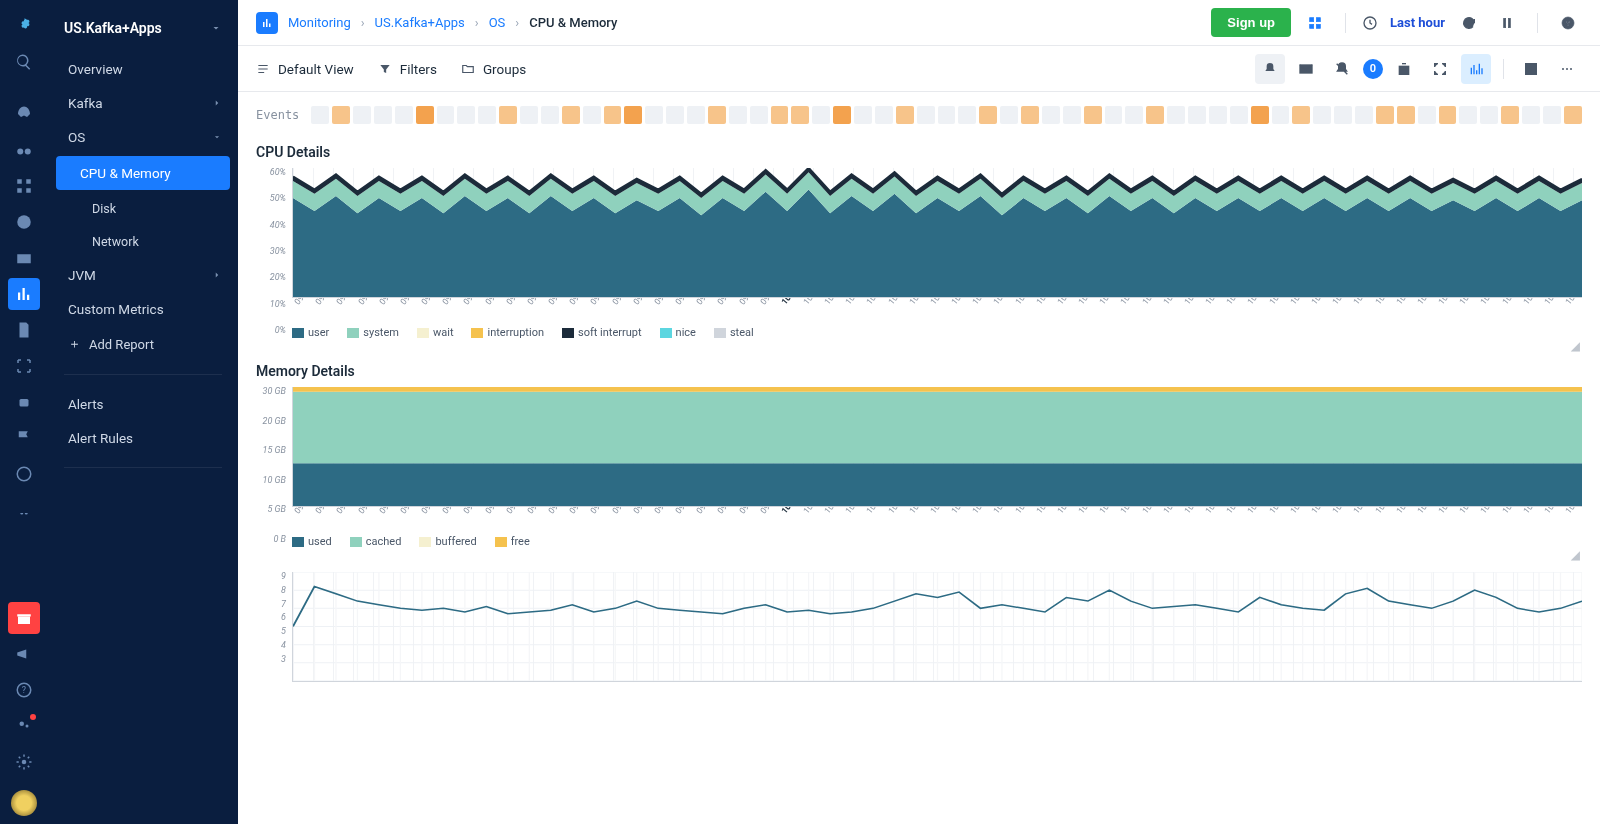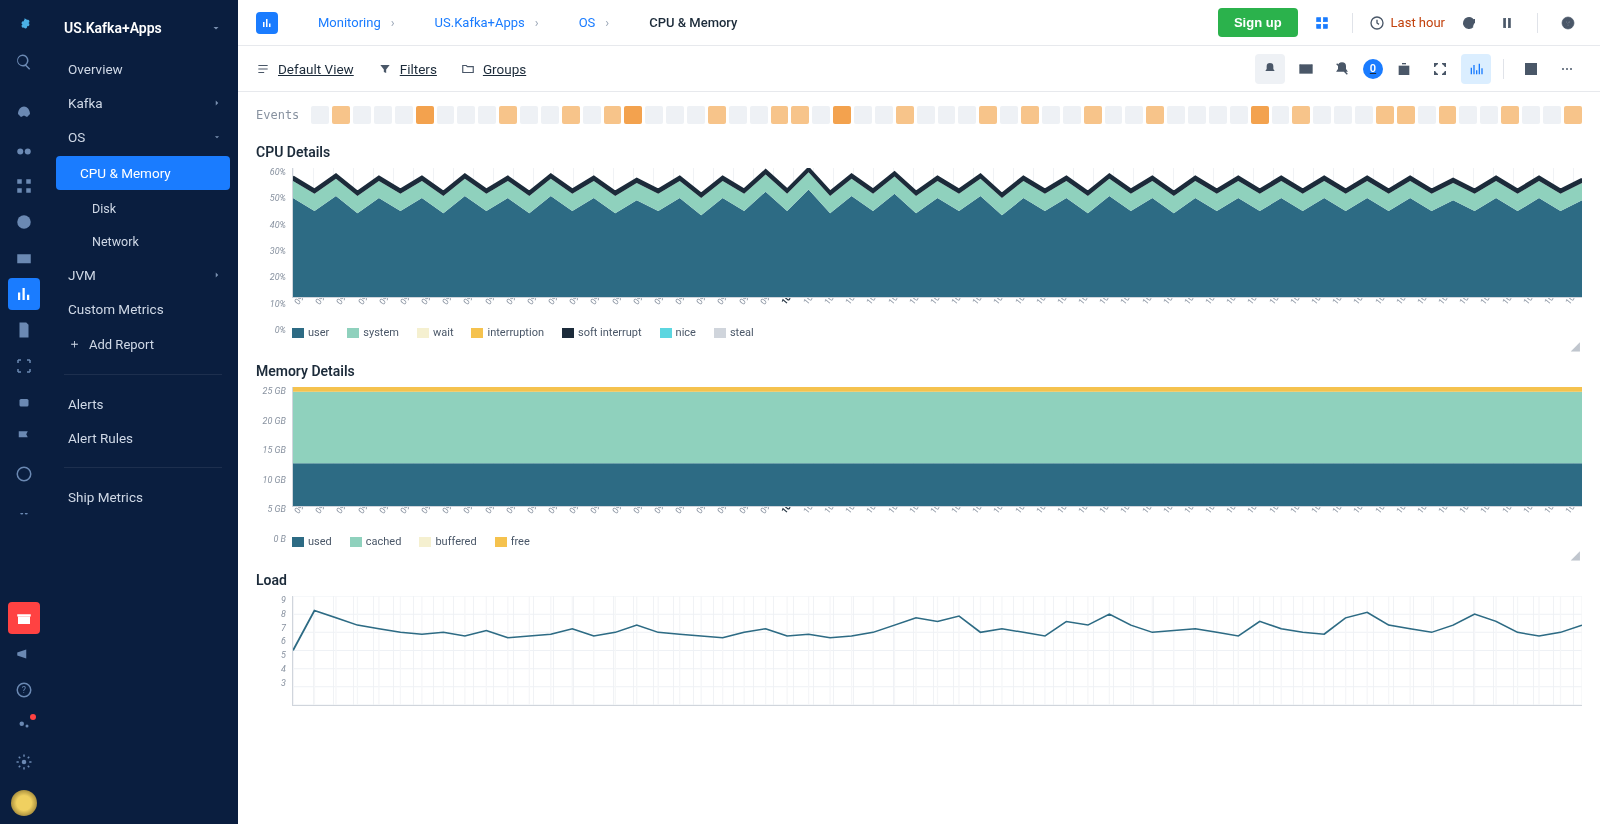--- a/index.html
+++ b/index.html
@@ -20,31 +20,31 @@
 .sb-item { padding: 9px 16px 9px 20px; cursor: pointer; display: flex; align-items: center; justify-content: space-between; font-size: 13.5px; text-align: center; }
 .sb-item.sub2 { padding-left: 44px; font-size: 12.5px; }
 .sb-item.selected { background: #1a7cff; color: #fff; border-radius: 4px; margin: 2px 8px; padding-left: 24px; }
 .sb-item .chev { width: 10px; height: 10px; fill: #7a90b0; }
 .sb-sep { height: 1px; background: rgba(255,255,255,0.08); margin: 12px 16px; }
 .sb-add { padding: 9px 20px; display: flex; align-items: center; gap: 8px; cursor: pointer; }
 .main { flex: 1; display: flex; flex-direction: column; background: #fff; min-width: 0; }
 .topbar { height: 46px; border-bottom: 1px solid #e7e9ed; display: flex; align-items: center; padding: 0 18px; gap: 10px; }
 .crumb-ico { width: 22px; height: 22px; background: #1a7cff; border-radius: 4px; display: flex; align-items: center; justify-content: center; }
 .crumb-ico svg { width: 12px; height: 12px; fill: #fff; }
-.crumb { color: #1a7cff; cursor: pointer; margin-left: 30px; }
+.crumb { color: #1a7cff; cursor: pointer; }
 .crumb.last { color: #1c2b3a; font-weight: 500; }
 .crumb-sep { color: #9ba7b7; }
 .topbar .grow { flex: 1; }
 .btn-signup { background: #2bb24c; color: #fff; border: none; padding: 7px 16px; border-radius: 4px; font-weight: 600; cursor: pointer; font-size: 13px; }
 .top-ico { width: 28px; height: 28px; display: flex; align-items: center; justify-content: center; color: #1a7cff; cursor: pointer; }
 .top-ico.grey { color: #4a5768; }
 .top-ico svg { width: 16px; height: 16px; fill: currentColor; stroke: currentColor; }
-.time-range { display: flex; align-items: center; gap: 6px; color: #c2410c; cursor: pointer; }
+.time-range { display: flex; align-items: center; gap: 12px; color: #1d4ed8; cursor: pointer; font-weight: bold; }
 .vsep { width: 1px; height: 20px; background: #e0e3e9; margin: 0 6px; }
-.toolbar { height: 46px; border-bottom: 1px solid #e7e9ed; display: flex; align-items: center; padding: 0 18px; gap: 24px; text-decoration: underline; }
+.toolbar { height: 46px; border-bottom: 1px solid #e7e9ed; display: flex; align-items: center; padding: 0 18px; gap: 24px; }
 .tb-item { display: flex; align-items: center; gap: 8px; color: #1c2b3a; cursor: pointer; font-size: 13.5px; }
 .tb-item svg { width: 14px; height: 14px; fill: #4a5768; }
 .tb-right { margin-left: auto; display: flex; align-items: center; gap: 6px; }
 .tb-right .pill { width: 30px; height: 30px; display: flex; align-items: center; justify-content: center; color: #4a5768; border-radius: 4px; cursor: pointer; }
 .tb-right .pill.hl { background: #eef1f5; }
 .tb-right .pill.blue-hl { background: #dbeeff; }
 .tb-right .pill svg { width: 16px; height: 16px; fill: currentColor; }
 .tb-right .badge0 { background: #1a7cff; color: #fff; width: 20px; height: 20px; border-radius: 50%; display: flex; align-items: center; justify-content: center; font-size: 11px; font-weight: 600; }
 .content { flex: 1; overflow-y: auto; padding: 0 18px 18px; }
 .events-row { display: flex; align-items: center; gap: 4px; padding: 14px 0 10px; }
@@ -223,21 +223,20 @@
       <span>＋</span>
       <span>Add Report</span>
     </div>
     <div class="sb-sep"></div>
     <div id="sb-g2">
         <div class="sb-item">Alerts</div>
         <div class="sb-item">Alert Rules</div>
       </div>
     <div class="sb-sep"></div>
     <div id="sb-g3">
-        <div class="sb-item">Ship Metrics</div>
       </div>
   </div>
 
   <div class="main">
     <div class="topbar">
       <div class="crumb-ico">
           <svg viewBox="0 0 24 24">
             <path d="M4 20V10h3v10zm6 0V4h3v16zm6 0v-7h3v7z"></path>
           </svg>
         </div>
@@ -517,21 +516,21 @@
               <span><span class="sw" style="background:#d0d5dc"></span>steal</span>
             </div>
           <div class="resize-handle">◢</div>
         </div>
       </div>
 
       <div class="panel">
         <h3>Memory Details</h3>
         <div class="chart-wrap">
           <div class="y-axis" id="mem-y">
-              <span>25 GB</span>
+              <span>30 GB</span>
               <span>20 GB</span>
               <span>15 GB</span>
               <span>10 GB</span>
               <span>5 GB</span>
               <span>0 B</span>
             </div>
           <div class="plot mem-plot">
               <svg id="mem-svg" viewBox="0 0 1000 120" preserveAspectRatio="none">
                 <path d="M0,76.80000000000001 16.666666666666668,76.80000000000001 33.333333333333336,76.80000000000001 50,76.80000000000001 66.66666666666667,76.80000000000001 83.33333333333333,76.80000000000001 100,76.80000000000001 116.66666666666667,76.80000000000001 133.33333333333334,76.80000000000001 150,76.80000000000001 166.66666666666666,76.80000000000001 183.33333333333331,76.80000000000001 200,76.80000000000001 216.66666666666669,76.80000000000001 233.33333333333334,76.80000000000001 250,76.80000000000001 266.6666666666667,76.80000000000001 283.3333333333333,76.80000000000001 300,76.80000000000001 316.66666666666663,76.80000000000001 333.3333333333333,76.80000000000001 350,76.80000000000001 366.66666666666663,76.80000000000001 383.33333333333337,76.80000000000001 400,76.80000000000001 416.6666666666667,76.80000000000001 433.33333333333337,76.80000000000001 450,76.80000000000001 466.6666666666667,76.80000000000001 483.3333333333333,76.80000000000001 500,76.80000000000001 516.6666666666667,76.80000000000001 533.3333333333334,76.80000000000001 550,76.80000000000001 566.6666666666666,76.80000000000001 583.3333333333334,76.80000000000001 600,76.80000000000001 616.6666666666667,76.80000000000001 633.3333333333333,76.80000000000001 650,76.80000000000001 666.6666666666666,76.80000000000001 683.3333333333334,76.80000000000001 700,76.80000000000001 716.6666666666666,76.80000000000001 733.3333333333333,76.80000000000001 750,76.80000000000001 766.6666666666667,76.80000000000001 783.3333333333334,76.80000000000001 800,76.80000000000001 816.6666666666666,76.80000000000001 833.3333333333334,76.80000000000001 850,76.80000000000001 866.6666666666667,76.80000000000001 883.3333333333333,76.80000000000001 900,76.80000000000001 916.6666666666666,76.80000000000001 933.3333333333334,76.80000000000001 950,76.80000000000001 966.6666666666666,76.80000000000001 983.3333333333333,76.80000000000001 1000,76.80000000000001 1000,120 983.3333333333333,120 966.6666666666666,120 950,120 933.3333333333334,120 916.6666666666666,120 900,120 883.3333333333333,120 866.6666666666667,120 850,120 833.3333333333334,120 816.6666666666666,120 800,120 783.3333333333334,120 766.6666666666667,120 750,120 733.3333333333333,120 716.6666666666666,120 700,120 683.3333333333334,120 666.6666666666666,120 650,120 633.3333333333333,120 616.6666666666667,120 600,120 583.3333333333334,120 566.6666666666666,120 550,120 533.3333333333334,120 516.6666666666667,120 500,120 483.3333333333333,120 466.6666666666667,120 450,120 433.33333333333337,120 416.6666666666667,120 400,120 383.33333333333337,120 366.66666666666663,120 350,120 333.3333333333333,120 316.66666666666663,120 300,120 283.3333333333333,120 266.6666666666667,120 250,120 233.33333333333334,120 216.66666666666669,120 200,120 183.33333333333331,120 166.66666666666666,120 150,120 133.33333333333334,120 116.66666666666667,120 100,120 83.33333333333333,120 66.66666666666667,120 50,120 33.333333333333336,120 16.666666666666668,120 0,120 Z" fill="#2d6b84"></path>
                 <path d="M0,4.800000000000011 16.666666666666668,4.800000000000011 33.333333333333336,4.800000000000011 50,4.800000000000011 66.66666666666667,4.800000000000011 83.33333333333333,4.800000000000011 100,4.800000000000011 116.66666666666667,4.800000000000011 133.33333333333334,4.800000000000011 150,4.800000000000011 166.66666666666666,4.800000000000011 183.33333333333331,4.800000000000011 200,4.800000000000011 216.66666666666669,4.800000000000011 233.33333333333334,4.800000000000011 250,4.800000000000011 266.6666666666667,4.800000000000011 283.3333333333333,4.800000000000011 300,4.800000000000011 316.66666666666663,4.800000000000011 333.3333333333333,4.800000000000011 350,4.800000000000011 366.66666666666663,4.800000000000011 383.33333333333337,4.800000000000011 400,4.800000000000011 416.6666666666667,4.800000000000011 433.33333333333337,4.800000000000011 450,4.800000000000011 466.6666666666667,4.800000000000011 483.3333333333333,4.800000000000011 500,4.800000000000011 516.6666666666667,4.800000000000011 533.3333333333334,4.800000000000011 550,4.800000000000011 566.6666666666666,4.800000000000011 583.3333333333334,4.800000000000011 600,4.800000000000011 616.6666666666667,4.800000000000011 633.3333333333333,4.800000000000011 650,4.800000000000011 666.6666666666666,4.800000000000011 683.3333333333334,4.800000000000011 700,4.800000000000011 716.6666666666666,4.800000000000011 733.3333333333333,4.800000000000011 750,4.800000000000011 766.6666666666667,4.800000000000011 783.3333333333334,4.800000000000011 800,4.800000000000011 816.6666666666666,4.800000000000011 833.3333333333334,4.800000000000011 850,4.800000000000011 866.6666666666667,4.800000000000011 883.3333333333333,4.800000000000011 900,4.800000000000011 916.6666666666666,4.800000000000011 933.3333333333334,4.800000000000011 950,4.800000000000011 966.6666666666666,4.800000000000011 983.3333333333333,4.800000000000011 1000,4.800000000000011 1000,76.80000000000001 983.3333333333333,76.80000000000001 966.6666666666666,76.80000000000001 950,76.80000000000001 933.3333333333334,76.80000000000001 916.6666666666666,76.80000000000001 900,76.80000000000001 883.3333333333333,76.80000000000001 866.6666666666667,76.80000000000001 850,76.80000000000001 833.3333333333334,76.80000000000001 816.6666666666666,76.80000000000001 800,76.80000000000001 783.3333333333334,76.80000000000001 766.6666666666667,76.80000000000001 750,76.80000000000001 733.3333333333333,76.80000000000001 716.6666666666666,76.80000000000001 700,76.80000000000001 683.3333333333334,76.80000000000001 666.6666666666666,76.80000000000001 650,76.80000000000001 633.3333333333333,76.80000000000001 616.6666666666667,76.80000000000001 600,76.80000000000001 583.3333333333334,76.80000000000001 566.6666666666666,76.80000000000001 550,76.80000000000001 533.3333333333334,76.80000000000001 516.6666666666667,76.80000000000001 500,76.80000000000001 483.3333333333333,76.80000000000001 466.6666666666667,76.80000000000001 450,76.80000000000001 433.33333333333337,76.80000000000001 416.6666666666667,76.80000000000001 400,76.80000000000001 383.33333333333337,76.80000000000001 366.66666666666663,76.80000000000001 350,76.80000000000001 333.3333333333333,76.80000000000001 316.66666666666663,76.80000000000001 300,76.80000000000001 283.3333333333333,76.80000000000001 266.6666666666667,76.80000000000001 250,76.80000000000001 233.33333333333334,76.80000000000001 216.66666666666669,76.80000000000001 200,76.80000000000001 183.33333333333331,76.80000000000001 166.66666666666666,76.80000000000001 150,76.80000000000001 133.33333333333334,76.80000000000001 116.66666666666667,76.80000000000001 100,76.80000000000001 83.33333333333333,76.80000000000001 66.66666666666667,76.80000000000001 50,76.80000000000001 33.333333333333336,76.80000000000001 16.666666666666668,76.80000000000001 0,76.80000000000001 Z" fill="#8fd1bd"></path>
@@ -605,21 +604,20 @@
               <span><span class="sw" style="background:#2d6b84"></span>used</span>
               <span><span class="sw" style="background:#8fd1bd"></span>cached</span>
               <span><span class="sw" style="background:#f5f0d0"></span>buffered</span>
               <span><span class="sw" style="background:#f5c24e"></span>free</span>
             </div>
           <div class="resize-handle">◢</div>
         </div>
       </div>
 
       <div class="panel">
-        <h3>Load</h3>
         <div class="chart-wrap">
           <div class="y-axis" id="load-y">
               <span>9</span>
               <span>8</span>
               <span>7</span>
               <span>6</span>
               <span>5</span>
               <span>4</span>
               <span>3</span>
             </div>

